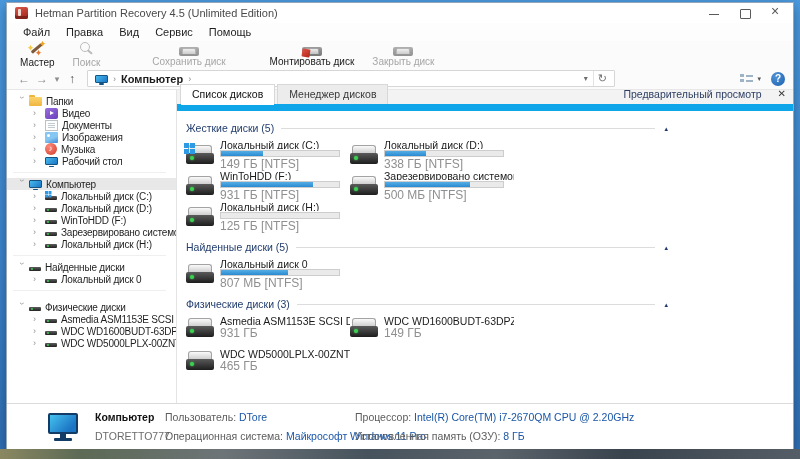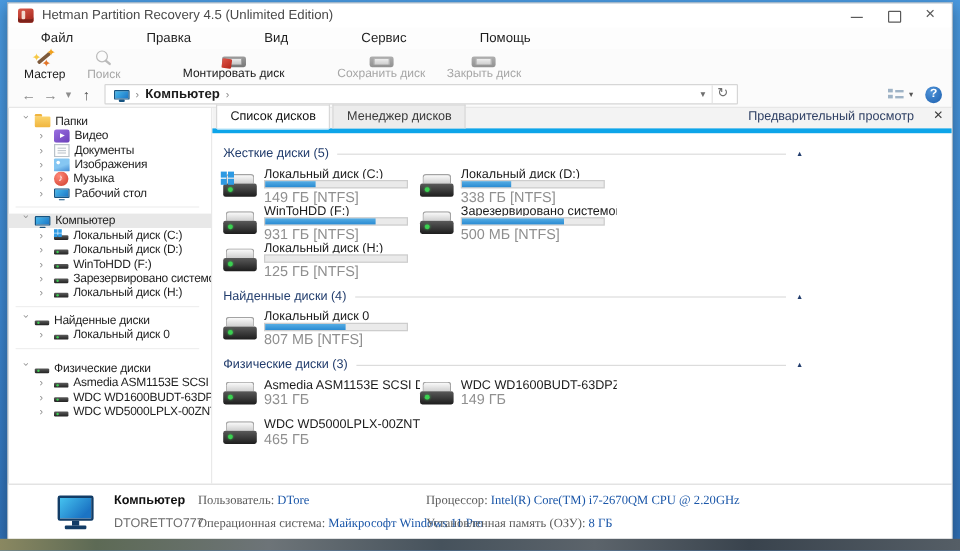--- a/index.html
+++ b/index.html
@@ -20,21 +20,21 @@
   .app-icon{width:13px;height:12px;position:relative;border-radius:2px;
     background:linear-gradient(160deg,#d8584a 0%,#b03126 70%);box-shadow:inset 0 -3px 0 #7e221a;}
   .app-icon::before{content:"";position:absolute;left:3px;top:2px;width:3px;height:7px;background:#f3d9cf;border-radius:1px;}
   .title-text{font-size:11px;color:#4a4a4a;margin-left:7px;white-space:nowrap;}
   .win-controls{margin-left:auto;display:flex;align-items:center;gap:21px;padding-right:6px;height:100%;}
   .wc{width:10px;height:10px;position:relative;}
   .wc-min::before{content:"";position:absolute;left:0;right:0;top:6px;height:1px;background:#5a5a5a;}
   .wc-max::before{content:"";position:absolute;left:0;top:1px;width:9px;height:8px;border:1px solid #5a5a5a;border-radius:1px;}
   .wc-close::before{content:"×";position:absolute;left:0;top:-4px;font-size:14px;color:#5a5a5a;line-height:14px;}
   
-  .menubar{height:18px;display:flex;align-items:center;padding-left:19px;background:#fdfdfd;flex:0 0 auto;gap:45px;}
+  .menubar{height:18px;display:flex;align-items:center;padding-left:8px;background:#fdfdfd;flex:0 0 auto;}
   .menu-item{font-size:11px;color:#1f1f1f;padding:0 8px;line-height:18px;}
   
   .toolbar{height:27px;display:flex;align-items:flex-start;padding-left:4px;background:#fbfbfb;flex:0 0 auto;}
   .tool{display:flex;flex-direction:column;align-items:center;padding:1px 9px 0;}
   .tool:nth-child(3){margin-left:34px;}
   .tool:nth-child(4){margin-left:26px;}
   .tlbl{font-size:10px;color:#1a1a1a;line-height:10px;margin-top:1px;white-space:nowrap;}
   .tool.disabled .tlbl{color:#a6a6a6;}
   .tool.disabled .tico{opacity:.8;filter:grayscale(1);}
   .tico{width:22px;height:15px;position:relative;}
@@ -94,21 +94,21 @@
   .tic-music{width:12px;height:12px;border-radius:50%;background:radial-gradient(circle at 35% 30%,#ff8a7a,#cf3b2a);}
   .tic-music::before{content:"♪";position:absolute;left:3.5px;top:0.5px;color:#fff;font-size:8px;}
   .tic-monitor{height:8px;margin-top:0;background:linear-gradient(135deg,#47b9ec,#1b76c6);border:1px solid #155381;border-radius:1px;}
   .tic-monitor::after{content:"";position:absolute;left:3px;bottom:-3px;width:5px;height:1.5px;background:#155381;box-shadow:1.5px-0px 0 transparent;border-radius:1px;}
   .tic-disk{width:12px;height:4px;margin-top:3px;background:linear-gradient(#5c5c5c,#222);border-radius:1px;}
   .tic-disk::before{content:"";position:absolute;left:1.5px;top:1px;width:2px;height:2px;border-radius:50%;background:#3ccf52;}
   .tic-diskwin{width:12px;height:4px;margin-top:4px;background:linear-gradient(#5c5c5c,#222);border-radius:1px;}
   .tic-diskwin::before{content:"";position:absolute;left:0;top:-5px;width:2.5px;height:2.5px;background:#2e9ae3;box-shadow:3.5px 0 0 #2e9ae3,0 3.5px 0 #2e9ae3,3.5px 3.5px 0 #2e9ae3;}
   
   .main{flex:1;display:flex;flex-direction:column;background:#fff;min-width:0;}
-  .tabbar{height:21px;flex:0 0 auto;display:flex;align-items:flex-end;background:#f3f3f3;border-bottom:4px solid #0ea5e9;padding-left:3px;}
+  .tabbar{height:21px;flex:0 0 auto;display:flex;align-items:flex-end;background:#f3f3f3;border-bottom:7px solid #0ea5e9;padding-left:3px;}
   .tab{height:20px;line-height:19px;padding:0 11px;font-size:10.5px;color:#3a3a3a;background:#ececec;
     border:1px solid #d8d8d8;border-bottom:none;margin-right:2px;position:relative;}
   .tab.active{background:#fff;color:#111;}
   .tab.active::after{content:"";position:absolute;left:0;right:0;bottom:-1px;height:1px;background:#fff;}
   .tab-right{margin-left:auto;display:flex;align-items:center;height:20px;padding-right:7px;}
   .preview-label{font-size:10.5px;color:#2e3f63;margin-left:48px;}
   .tab-close{font-size:10px;color:#3a3a3a;margin-left:16px;line-height:10px;}
   .list{flex:1;padding:2px 0 0 9px;overflow:hidden;}
   .section-head{display:flex;align-items:center;width:482px;margin:9px 0 5px;justify-content:flex-end;}
   .section-title{font-size:10.5px;color:#223d6d;white-space:nowrap;}
@@ -135,21 +135,21 @@
   .statusbar{height:47px;flex:0 0 auto;border-top:1px solid #dcdcdc;background:#fff;
     display:flex;align-items:center;padding-left:40px;font-size:10.5px;}
   .pc{width:32px;height:28px;position:relative;flex:0 0 auto;}
   .pc-scr{position:absolute;top:0;left:1px;width:30px;height:21px;border-radius:2px;
     background:linear-gradient(135deg,#45c2ef 0%,#1b74c4 80%);border:2px solid #123c66;}
   .pc-neck{position:absolute;left:13px;bottom:3px;width:6px;height:4px;background:#123c66;}
   .pc-base{position:absolute;left:7px;bottom:0;width:18px;height:3px;background:#123c66;border-radius:1px;}
   .st-col1{margin-left:16px;width:62px;flex:0 0 auto;}
   .st-computer{font-weight:700;color:#111;line-height:13px;margin-bottom:6px;}
   .st-host{color:#6b6b6b;line-height:13px;}
-  .st-col{display:flex;flex-direction:column;flex:0 0 auto;font-family:Liberation Serif, serif;}
+  .st-col{display:flex;flex-direction:column;flex:0 0 auto;}
   .st-col.c2{width:190px;margin-left:8px;}
   .st-col.c3{margin-left:0;}
   .st-line{line-height:13px;white-space:nowrap;}
   .st-line + .st-line{margin-top:6px;}
   .st-label{color:#5c5c5c;}
   .st-value{color:#1a56a8;}
 </style>
 </head>
 <body>
 
@@ -175,27 +175,27 @@
 
   <div class="toolbar" id="toolbar">
       <div class="tool">
         <span class="tico ti-wand"></span>
         <span class="tlbl">Мастер</span>
       </div>
       <div class="tool disabled">
         <span class="tico ti-search"></span>
         <span class="tlbl">Поиск</span>
       </div>
+      <div class="tool disabled">
+        <span class="tico ti-hdd"></span>
+        <span class="tlbl">Сохранить диск</span>
+      </div>
       <div class="tool">
         <span class="tico ti-hdd ti-mount"></span>
         <span class="tlbl">Монтировать диск</span>
-      </div>
-      <div class="tool disabled">
-        <span class="tico ti-hdd"></span>
-        <span class="tlbl">Сохранить диск</span>
       </div>
       <div class="tool disabled">
         <span class="tico ti-hdd"></span>
         <span class="tlbl">Закрыть диск</span>
       </div>
     </div>
 
   <div class="addressbar">
     <span class="nav">←</span>
     <span class="nav">→</span>
@@ -406,21 +406,21 @@
               <span class="di-body">
                 <div class="di-name">Локальный диск (H:)</div>
                 <div class="di-bar">
                   <span class="di-fill" style="width: 0%;"></span>
                 </div>
                 <div class="di-size">125 ГБ [NTFS]</div>
               </span>
             </div>
           </div>
           <div class="section-head">
-            <span class="section-title">Найденные диски (4)</span>
+            <span class="section-title">Найденные диски (5)</span>
             <span class="section-line"></span>
             <span class="section-arrow">▴</span>
           </div>
           <div class="disk-grid">
             <div class="disk-item">
               <span class="di-icon">
                 <span class="hdd-lid"></span>
                 <span class="hdd-case"></span>
                 <span class="hdd-led"></span>
               </span>

